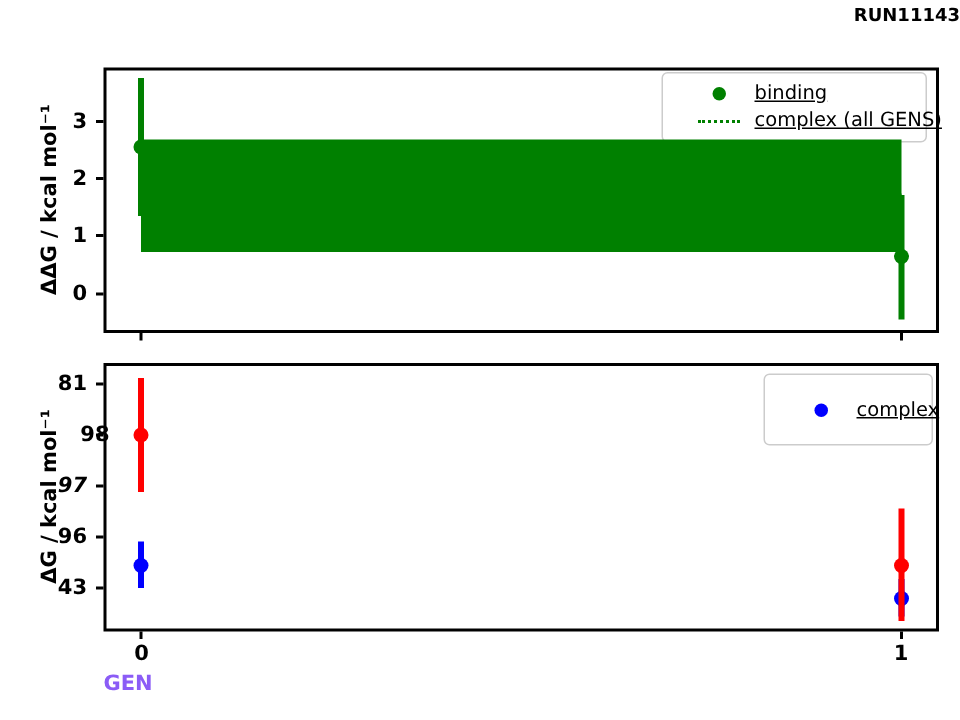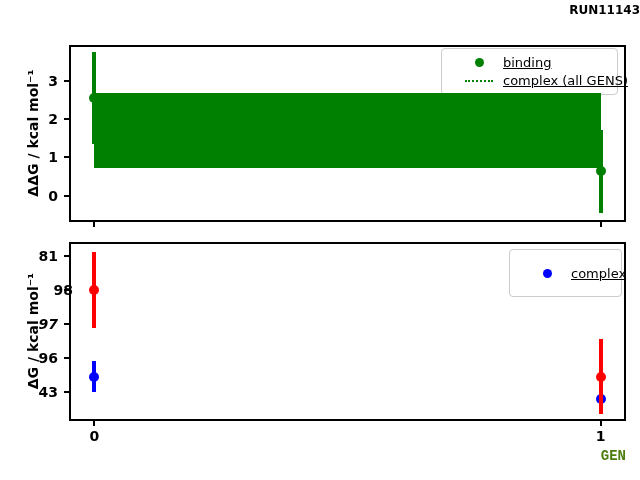--- a/index.html
+++ b/index.html
@@ -23,22 +23,22 @@
   }
   .band{position:absolute;}
   .meanline{position:absolute;height:0;}
   .ebar{position:absolute;}
   .marker{position:absolute;border-radius:50%;}
   .ylabel{
     position:absolute;font-size:14px;font-weight:bold;color:#000;white-space:nowrap;
     transform:translate(-50%,-50%) rotate(-90deg);
   }
   .xlabel{
-    position:absolute;left:69px;width:557px;top:448px;text-align:right;
-    font-size:14px;font-weight:bold;color:#4d7c0f;font-family:Liberation Mono, monospace;
+    position:absolute;left:69px;width:557px;top:448px;text-align:left;
+    font-size:14px;font-weight:bold;color:#8b5cf6;
   }
   .legend{
     position:absolute;background:rgba(255,255,255,0.9);
     border:1px solid #cccccc;border-radius:4px;
     box-sizing:border-box;padding:4px 21px;
     display:flex;flex-direction:column;justify-content:space-around;text-decoration:underline;
   }
   .legend-row{display:flex;align-items:center;height:20px;}
   .lh{width:32px;display:flex;align-items:center;justify-content:center;flex:none;}
   .dot{width:9px;height:9px;border-radius:50%;background:currentColor;}

